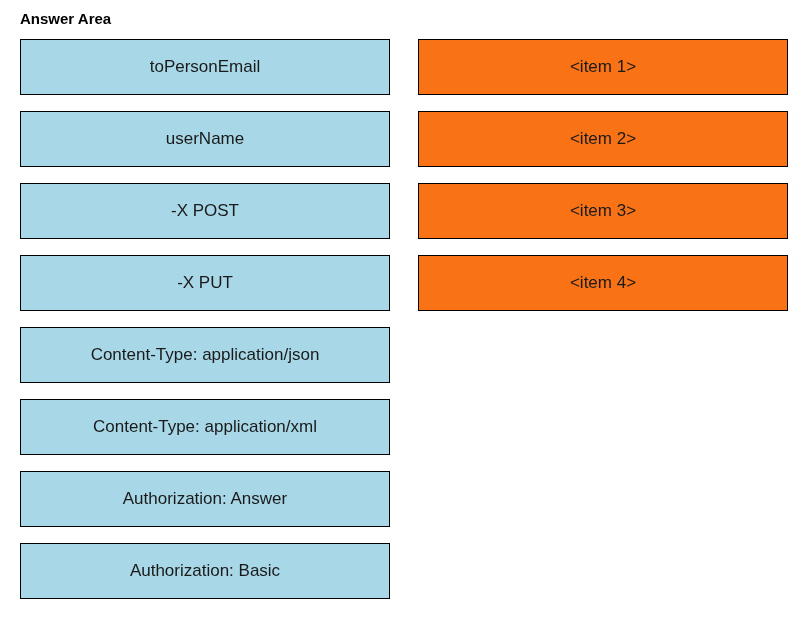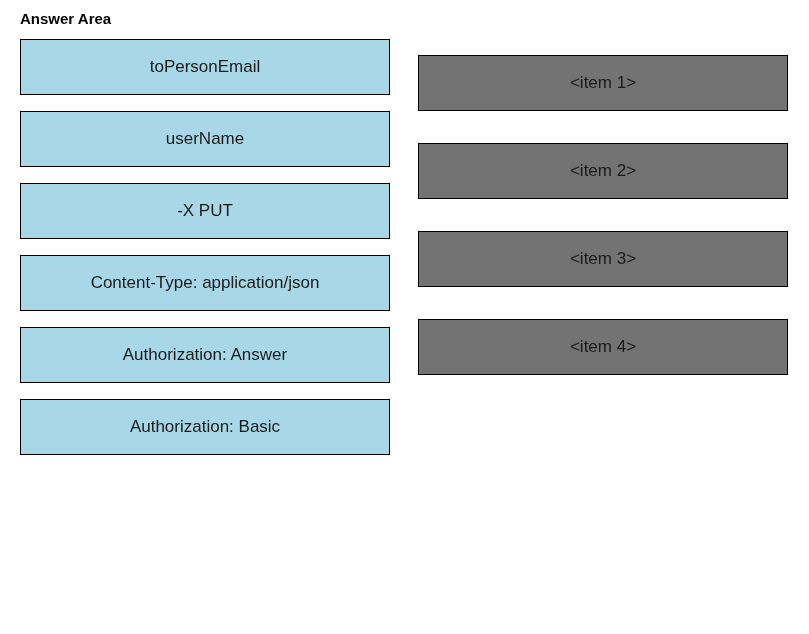--- a/index.html
+++ b/index.html
@@ -40,35 +40,36 @@
       display: flex;
       align-items: center;
       justify-content: center;
       font-size: 17px;
       color: #1a1a1a;
     }
     .box-blue {
       background: #a8d8e8;
     }
     .box-tan {
-      background: #737373;
-      margin-top: 16px;
+      background: #f97316;
     }
   </style>
 </head>
 <body>
 
 <div class="title">Answer Area</div>
 
 <div class="columns">
   <div class="column col-left">
     <div class="box box-blue">toPersonEmail</div>
     <div class="box box-blue">userName</div>
+    <div class="box box-blue">-X POST</div>
     <div class="box box-blue">-X PUT</div>
     <div class="box box-blue">Content-Type: application/json</div>
+    <div class="box box-blue">Content-Type: application/xml</div>
     <div class="box box-blue">Authorization: Answer</div>
     <div class="box box-blue">Authorization: Basic</div>
   </div>
   <div class="column col-right">
     <div class="box box-tan">&lt;item 1&gt;</div>
     <div class="box box-tan">&lt;item 2&gt;</div>
     <div class="box box-tan">&lt;item 3&gt;</div>
     <div class="box box-tan">&lt;item 4&gt;</div>
   </div>
 </div>

